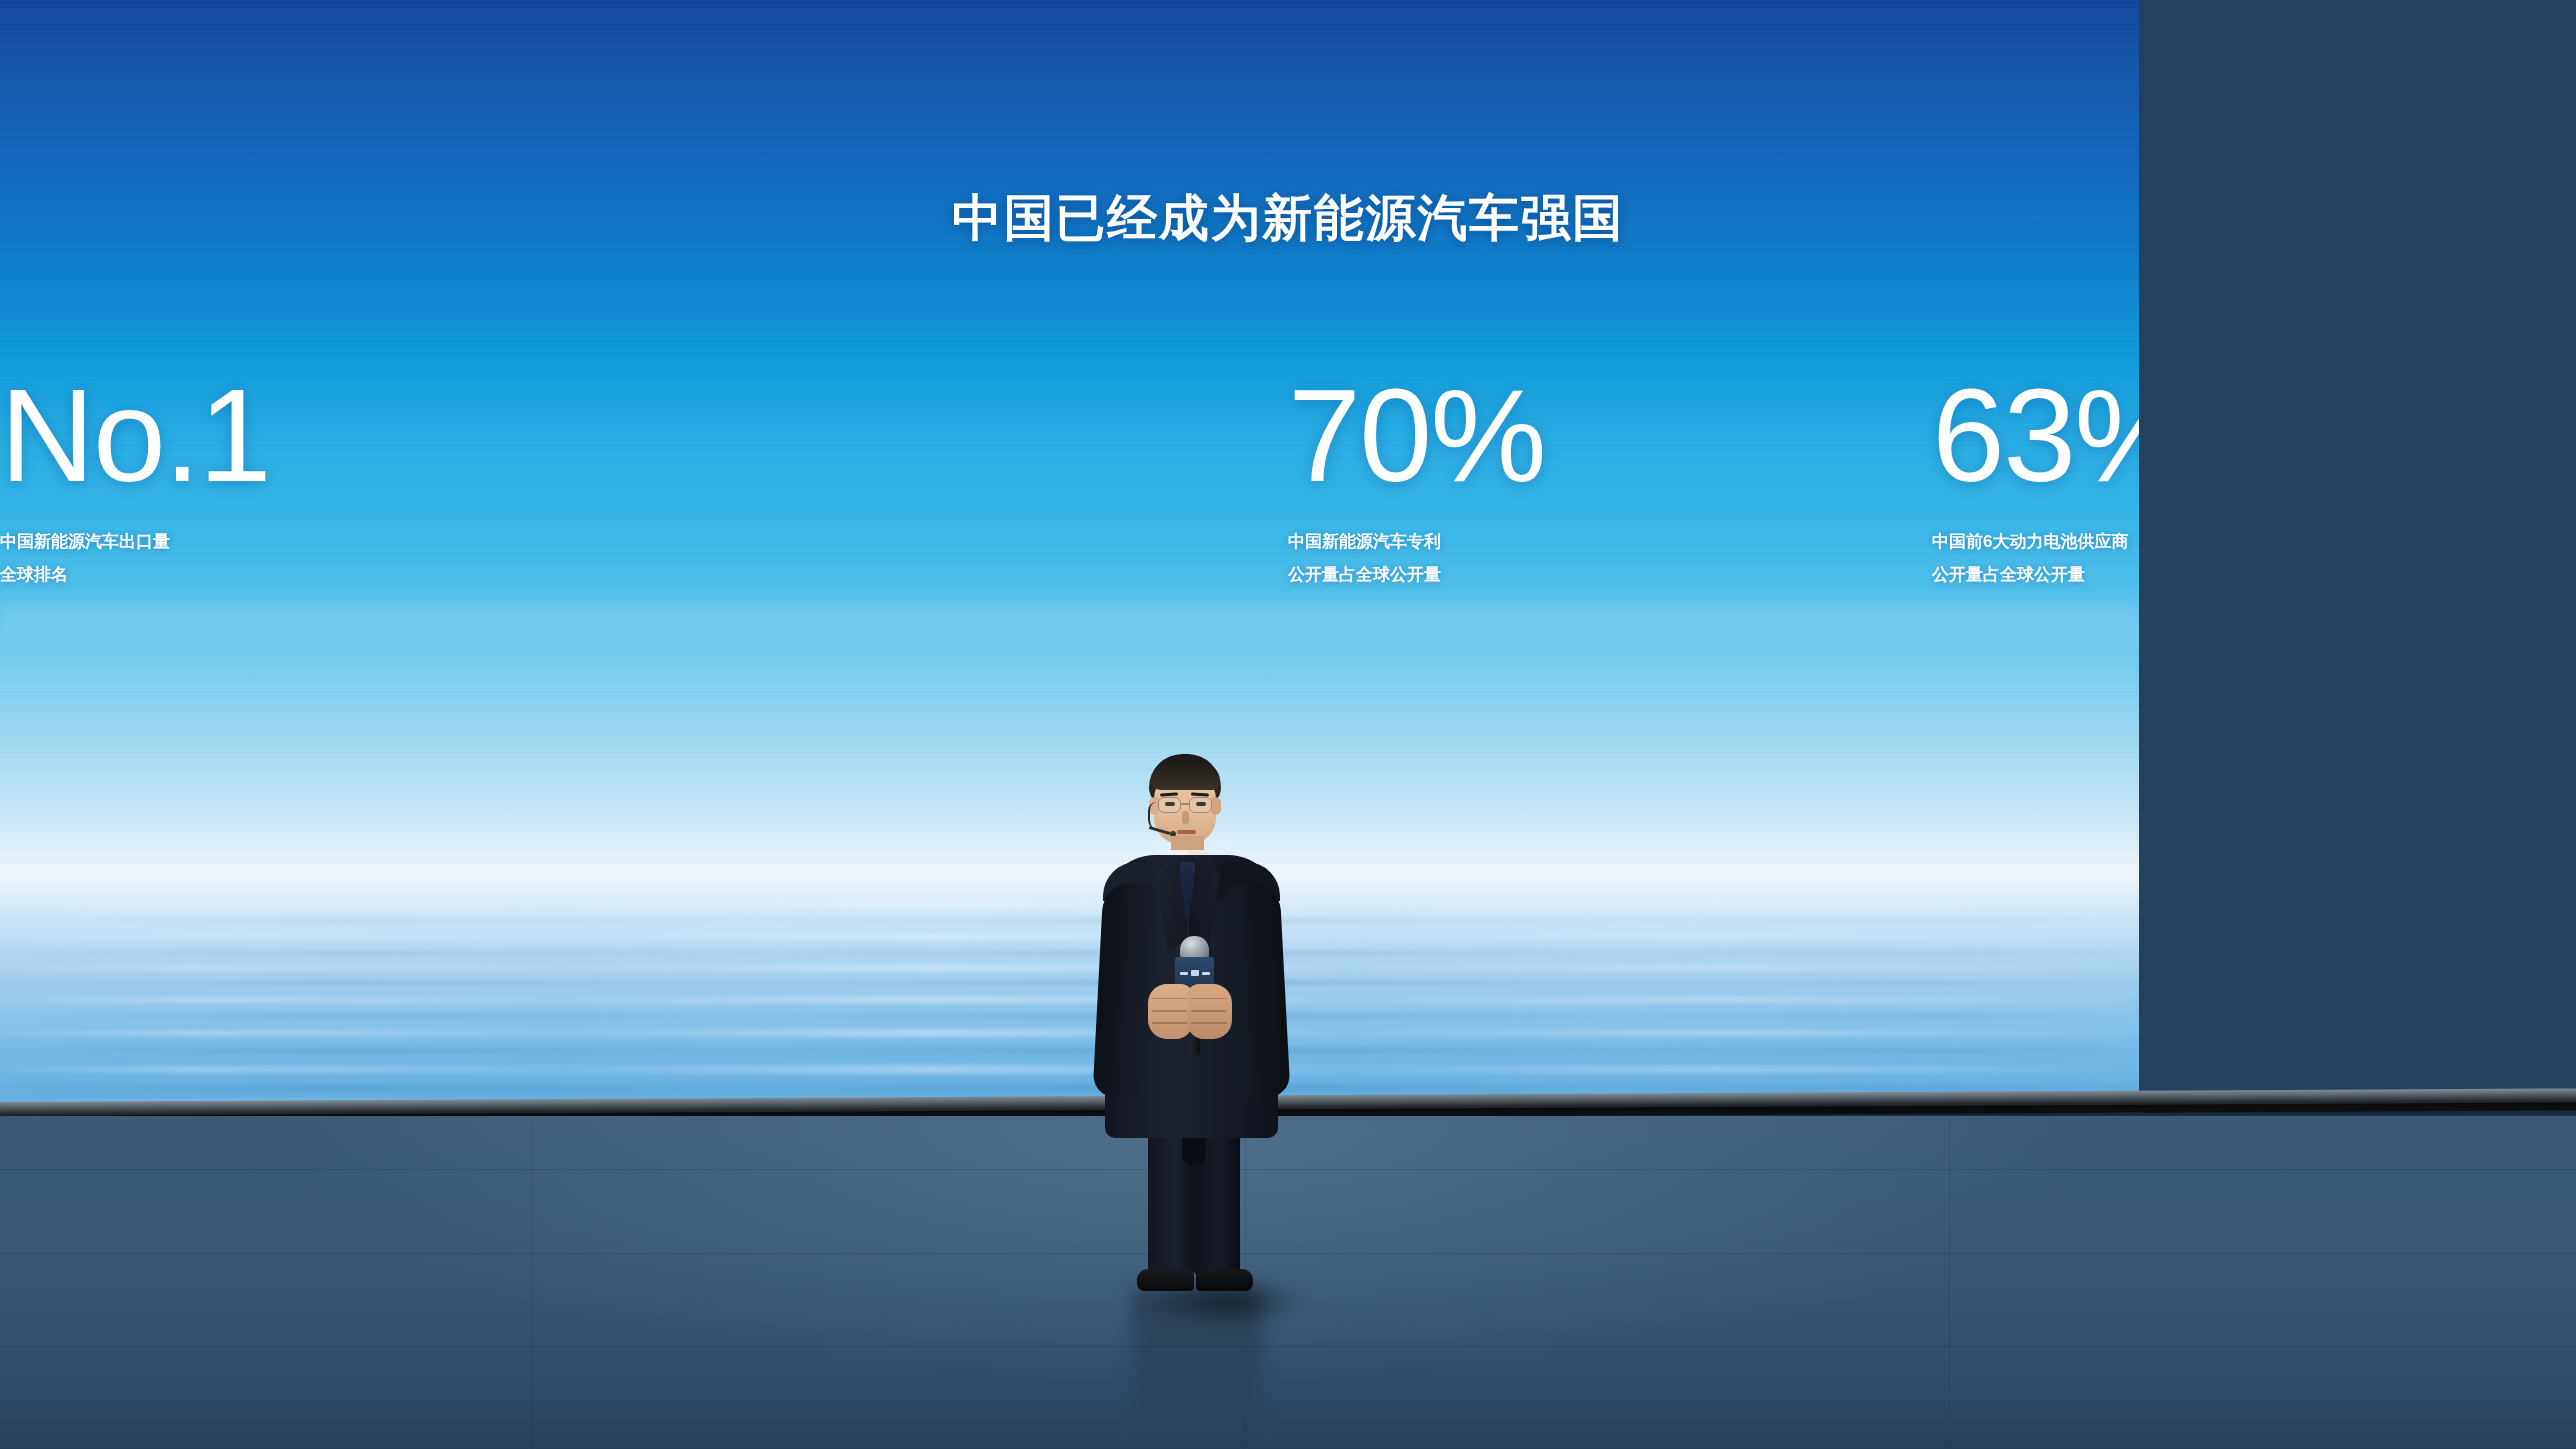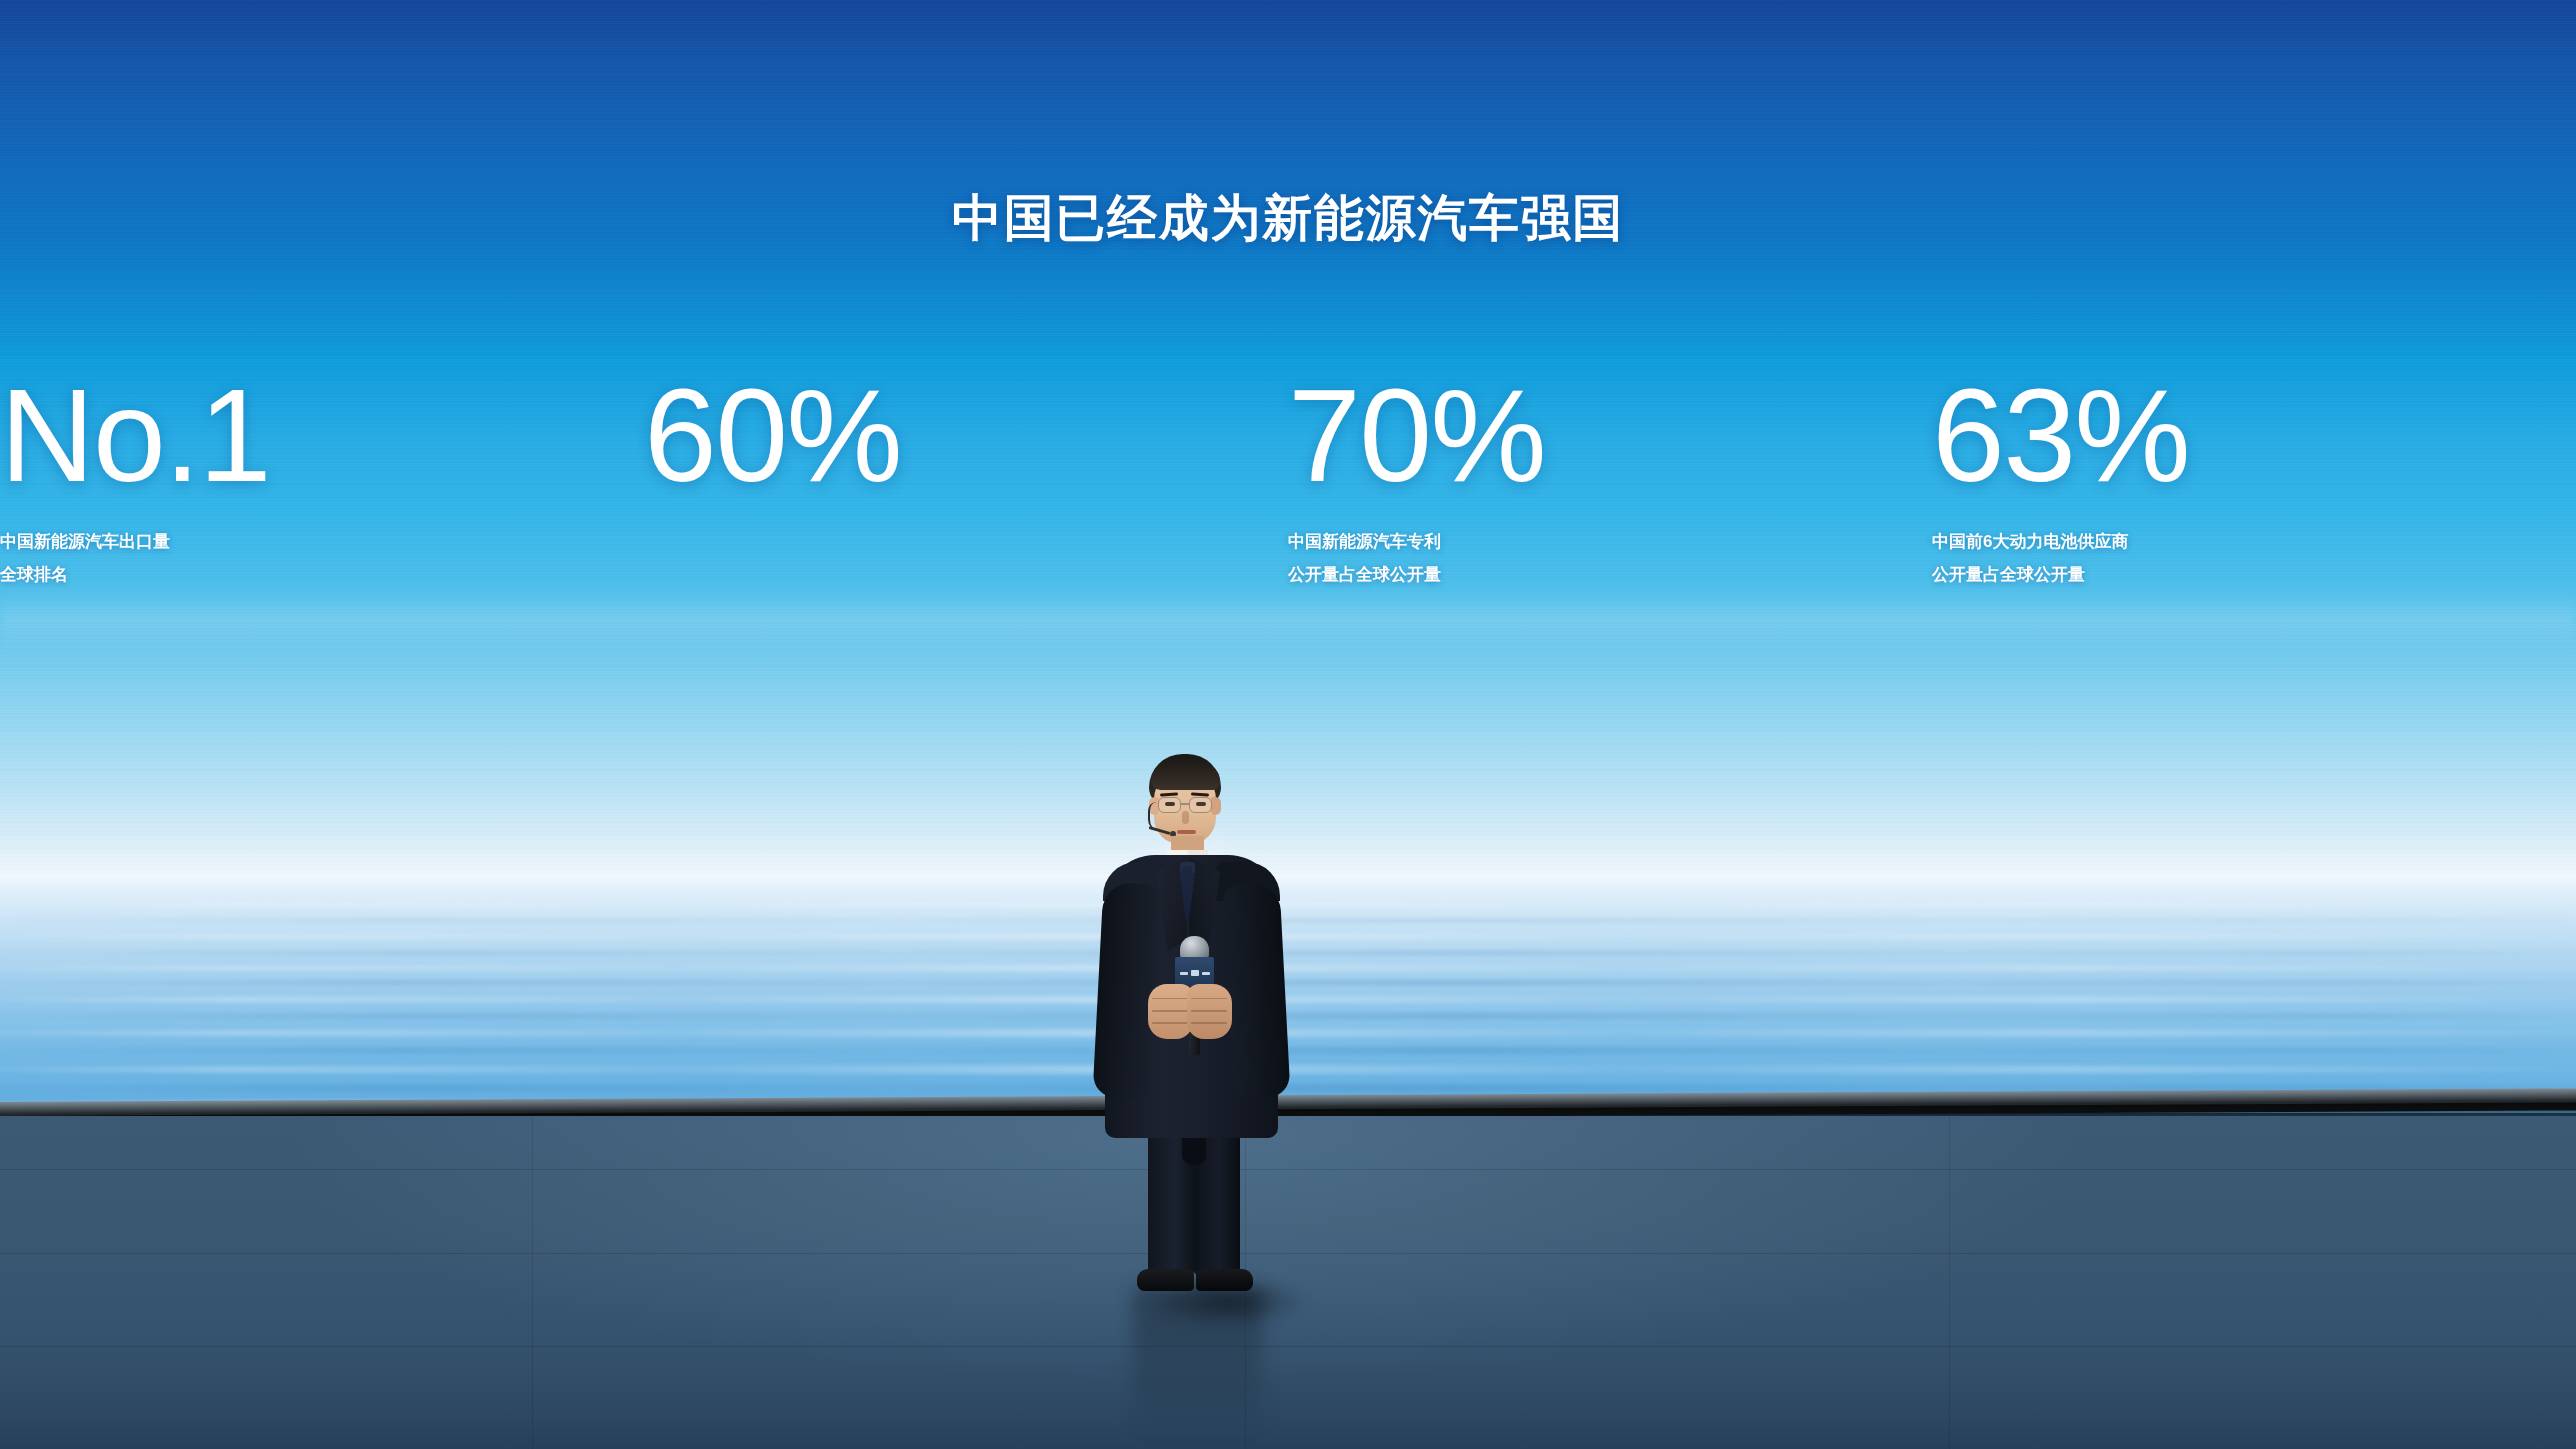--- a/index.html
+++ b/index.html
@@ -8,21 +8,21 @@
   #stage{
     position:relative;
     width:2576px;height:1449px;
     overflow:hidden;
     font-family:"Liberation Sans","DejaVu Sans",sans-serif;
     background:#24425c;
   }
 
   
   #ledwall{
-    position:absolute;left:0;top:0;width:2576px;height:1113px;
+    position:absolute;left:0;top:0;width:2139px;height:1113px;
     overflow:hidden;
   }
   #sky{
     position:absolute;left:0;top:0;width:100%;height:893px;
     background:linear-gradient(to bottom,
       #14479c 0px,
       #155aad 77px,
       #1169bd 163px,
       #0e7cc9 258px,
       #109ddd 361px,
@@ -308,21 +308,20 @@
 
       <div class="stat">
         <div class="big">No.1</div>
         <div class="cap">
           <span>中国新能源汽车出口量</span>
           <span>全球排名</span>
         </div>
       </div>
 
       <div class="stat">
-        <div class="big">60%</div>
       </div>
 
       <div class="stat">
         <div class="big">70%</div>
         <div class="cap">
           <span>中国新能源汽车专利</span>
           <span>公开量占全球公开量</span>
         </div>
       </div>
 

